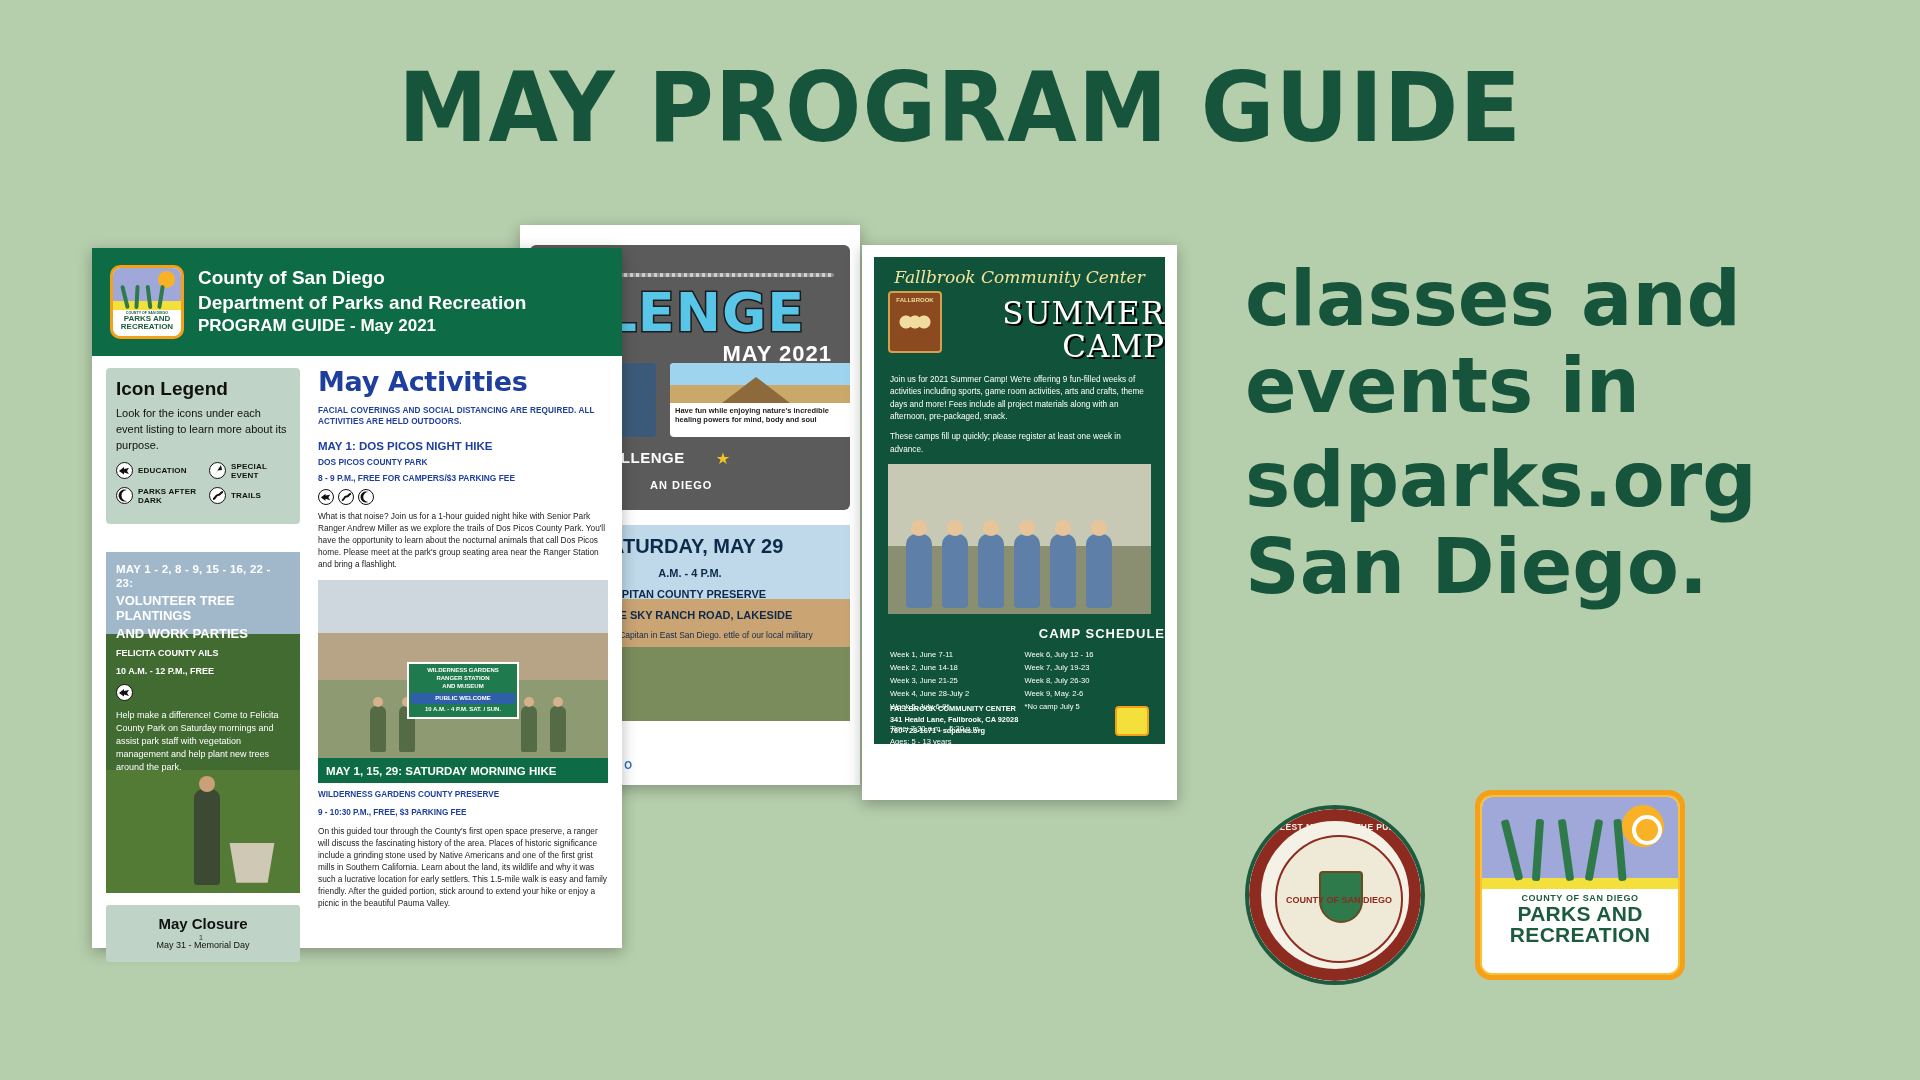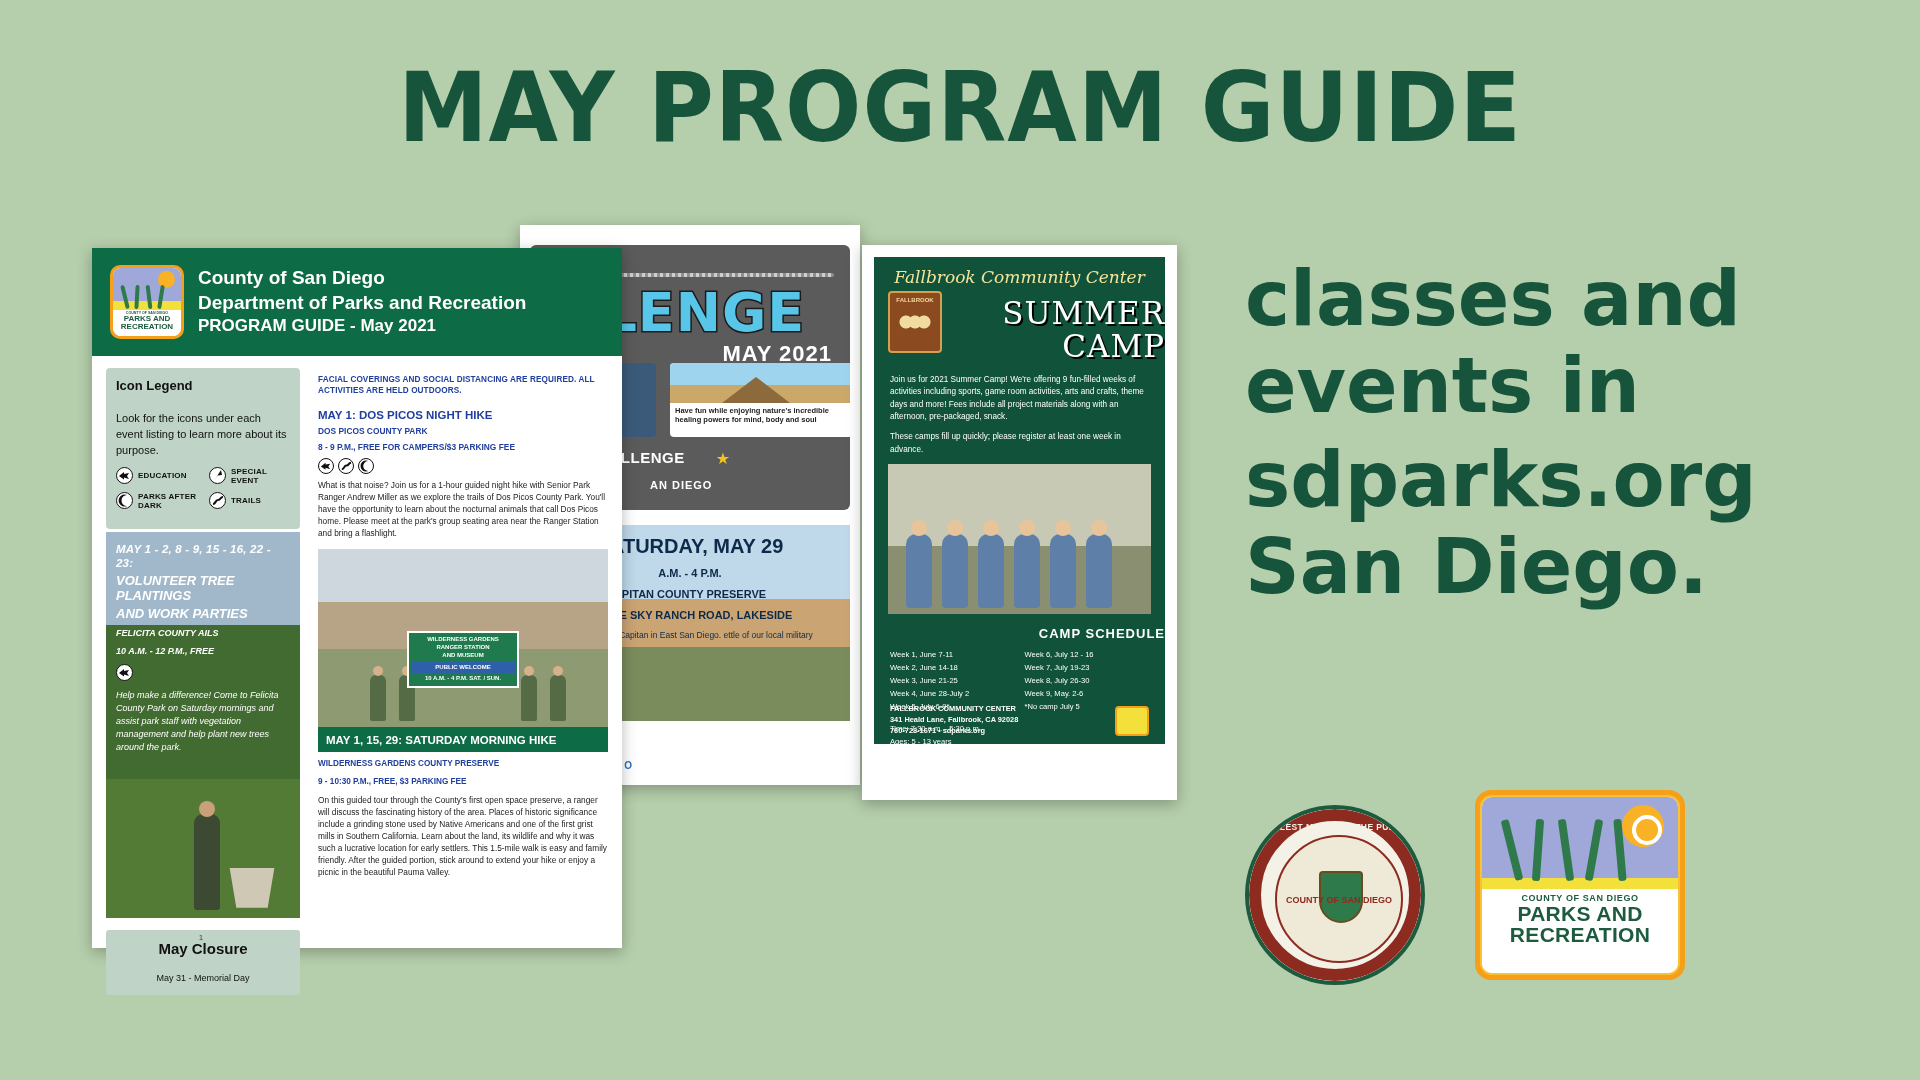--- a/index.html
+++ b/index.html
@@ -363,36 +363,36 @@
   #guide-header .titles .l2 { font-size: 19px; font-weight: 800; line-height: 1.3; }
   #guide-header .titles .l3 { font-size: 17px; font-weight: 800; line-height: 1.35; }
 
   #guide-body { position:absolute; left:0; top:108px; right:0; bottom:0; display:flex; }
   #guide-left { width: 218px; padding: 12px 10px 0 14px; position: relative; }
   #guide-right { flex: 1; padding: 10px 14px 0 8px; }
 
   .legend {
     background: #bfd4c6; border-radius: 4px; padding: 10px 10px 12px;
   }
-  .legend h3 { font-size: 13px; color: #111; margin-bottom: 18px; }
+  .legend h3 { font-size: 19px; color: #111; margin-bottom: 6px; }
   .legend p { font-size: 11px; color: #111; line-height: 1.45; margin-bottom: 8px; }
   .legend .row { display: flex; gap: 12px; margin-bottom: 7px; }
   .legend .cell { display: flex; align-items: center; gap: 5px; flex: 1; }
   .legend .cell .lbl { font-size: 8px; font-weight: 800; color: #111; letter-spacing: .2px; }
   .ico {
     width: 17px; height: 17px; border-radius: 50%;
     background: #ffffff; border: 1.5px solid #111;
     display: flex; align-items: center; justify-content: center;
     flex: 0 0 17px; overflow: hidden;
   }
 
   .photo-block {
-    margin-top: 3px; height: 386px;
+    margin-top: 28px; height: 341px;
     background: linear-gradient(#b8d2e8 0 24%, #4c7a3a 24% 64%, #5f8c3e 64% 100%);
-    position: relative; overflow: hidden; color: #ffffff; font-style: italic;
+    position: relative; overflow: hidden; color: #ffffff;
   }
   .photo-block .shade { position:absolute; inset:0; background: rgba(0,0,0,.12); }
   .photo-block .txt { position: relative; padding: 10px 10px 0; }
   .photo-block .dates { font-size: 11.5px; font-weight: 800; line-height: 1.25; letter-spacing: .2px; }
   .photo-block .ttl { font-size: 13px; font-weight: 800; line-height: 1.2; margin-top: 2px; }
   .photo-block .loc { font-size: 9px; font-weight: 800; margin-top: 6px; line-height: 1.35; }
   .photo-block .icorow { margin-top: 6px; }
   .photo-block .desc { font-size: 9px; line-height: 1.45; margin-top: 8px; }
   .photo-block .ranger {
     position: absolute; left: 52%; bottom: 8px; transform: translateX(-50%);
@@ -406,21 +406,21 @@
     position: absolute; right: 20px; bottom: 10px;
     width: 56px; height: 40px; background: #cfc8b4;
     clip-path: polygon(10% 0,90% 0,78% 100%,22% 100%);
   }
 
   .closure {
     margin-top: 12px; background: #bfd4c6; border-radius: 3px;
     text-align: center; padding: 10px 6px 12px;
   }
   .closure .h { font-size: 15px; font-weight: 800; color: #111; }
-  .closure .s { font-size: 9px; color: #111; margin-top: 16px; }
+  .closure .s { font-size: 9px; color: #111; margin-top: 8px; }
   .pagenum {
     position: absolute; left: 50%; bottom: 6px; transform: translateX(-50%);
     font-size: 8px; color: #444;
   }
 
   .acts-title {
     font-family: "DejaVu Sans", sans-serif;
     font-size: 27px; font-weight: 800; color: #1f3f9e;
     letter-spacing: -.3px;
   }
@@ -652,20 +652,21 @@
 
         <div class="closure">
           <div class="h">May Closure</div>
           <div class="s">May 31 - Memorial Day</div>
         </div>
 
         <div class="pagenum">1</div>
       </div>
 
       <div id="guide-right">
+        <div class="acts-title">May Activities</div>
         <div class="acts-note">FACIAL COVERINGS AND SOCIAL DISTANCING ARE REQUIRED. ALL ACTIVITIES ARE HELD OUTDOORS.</div>
 
         <div>
           <div class="ev-h">MAY 1: DOS PICOS NIGHT HIKE</div>
           <div class="ev-loc">DOS PICOS COUNTY PARK</div>
           <div class="ev-loc">8 - 9 P.M., FREE FOR CAMPERS/$3 PARKING FEE</div>
           <div class="ev-icons">
             <span class="ico">
               <svg width="12" height="12" viewBox="0 0 13 13">
                   <path d="M1 7 L6 3 L6 5 L11 4 L9 7 L11 10 L6 8.5 L6 10.5 Z" fill="#111"></path>

